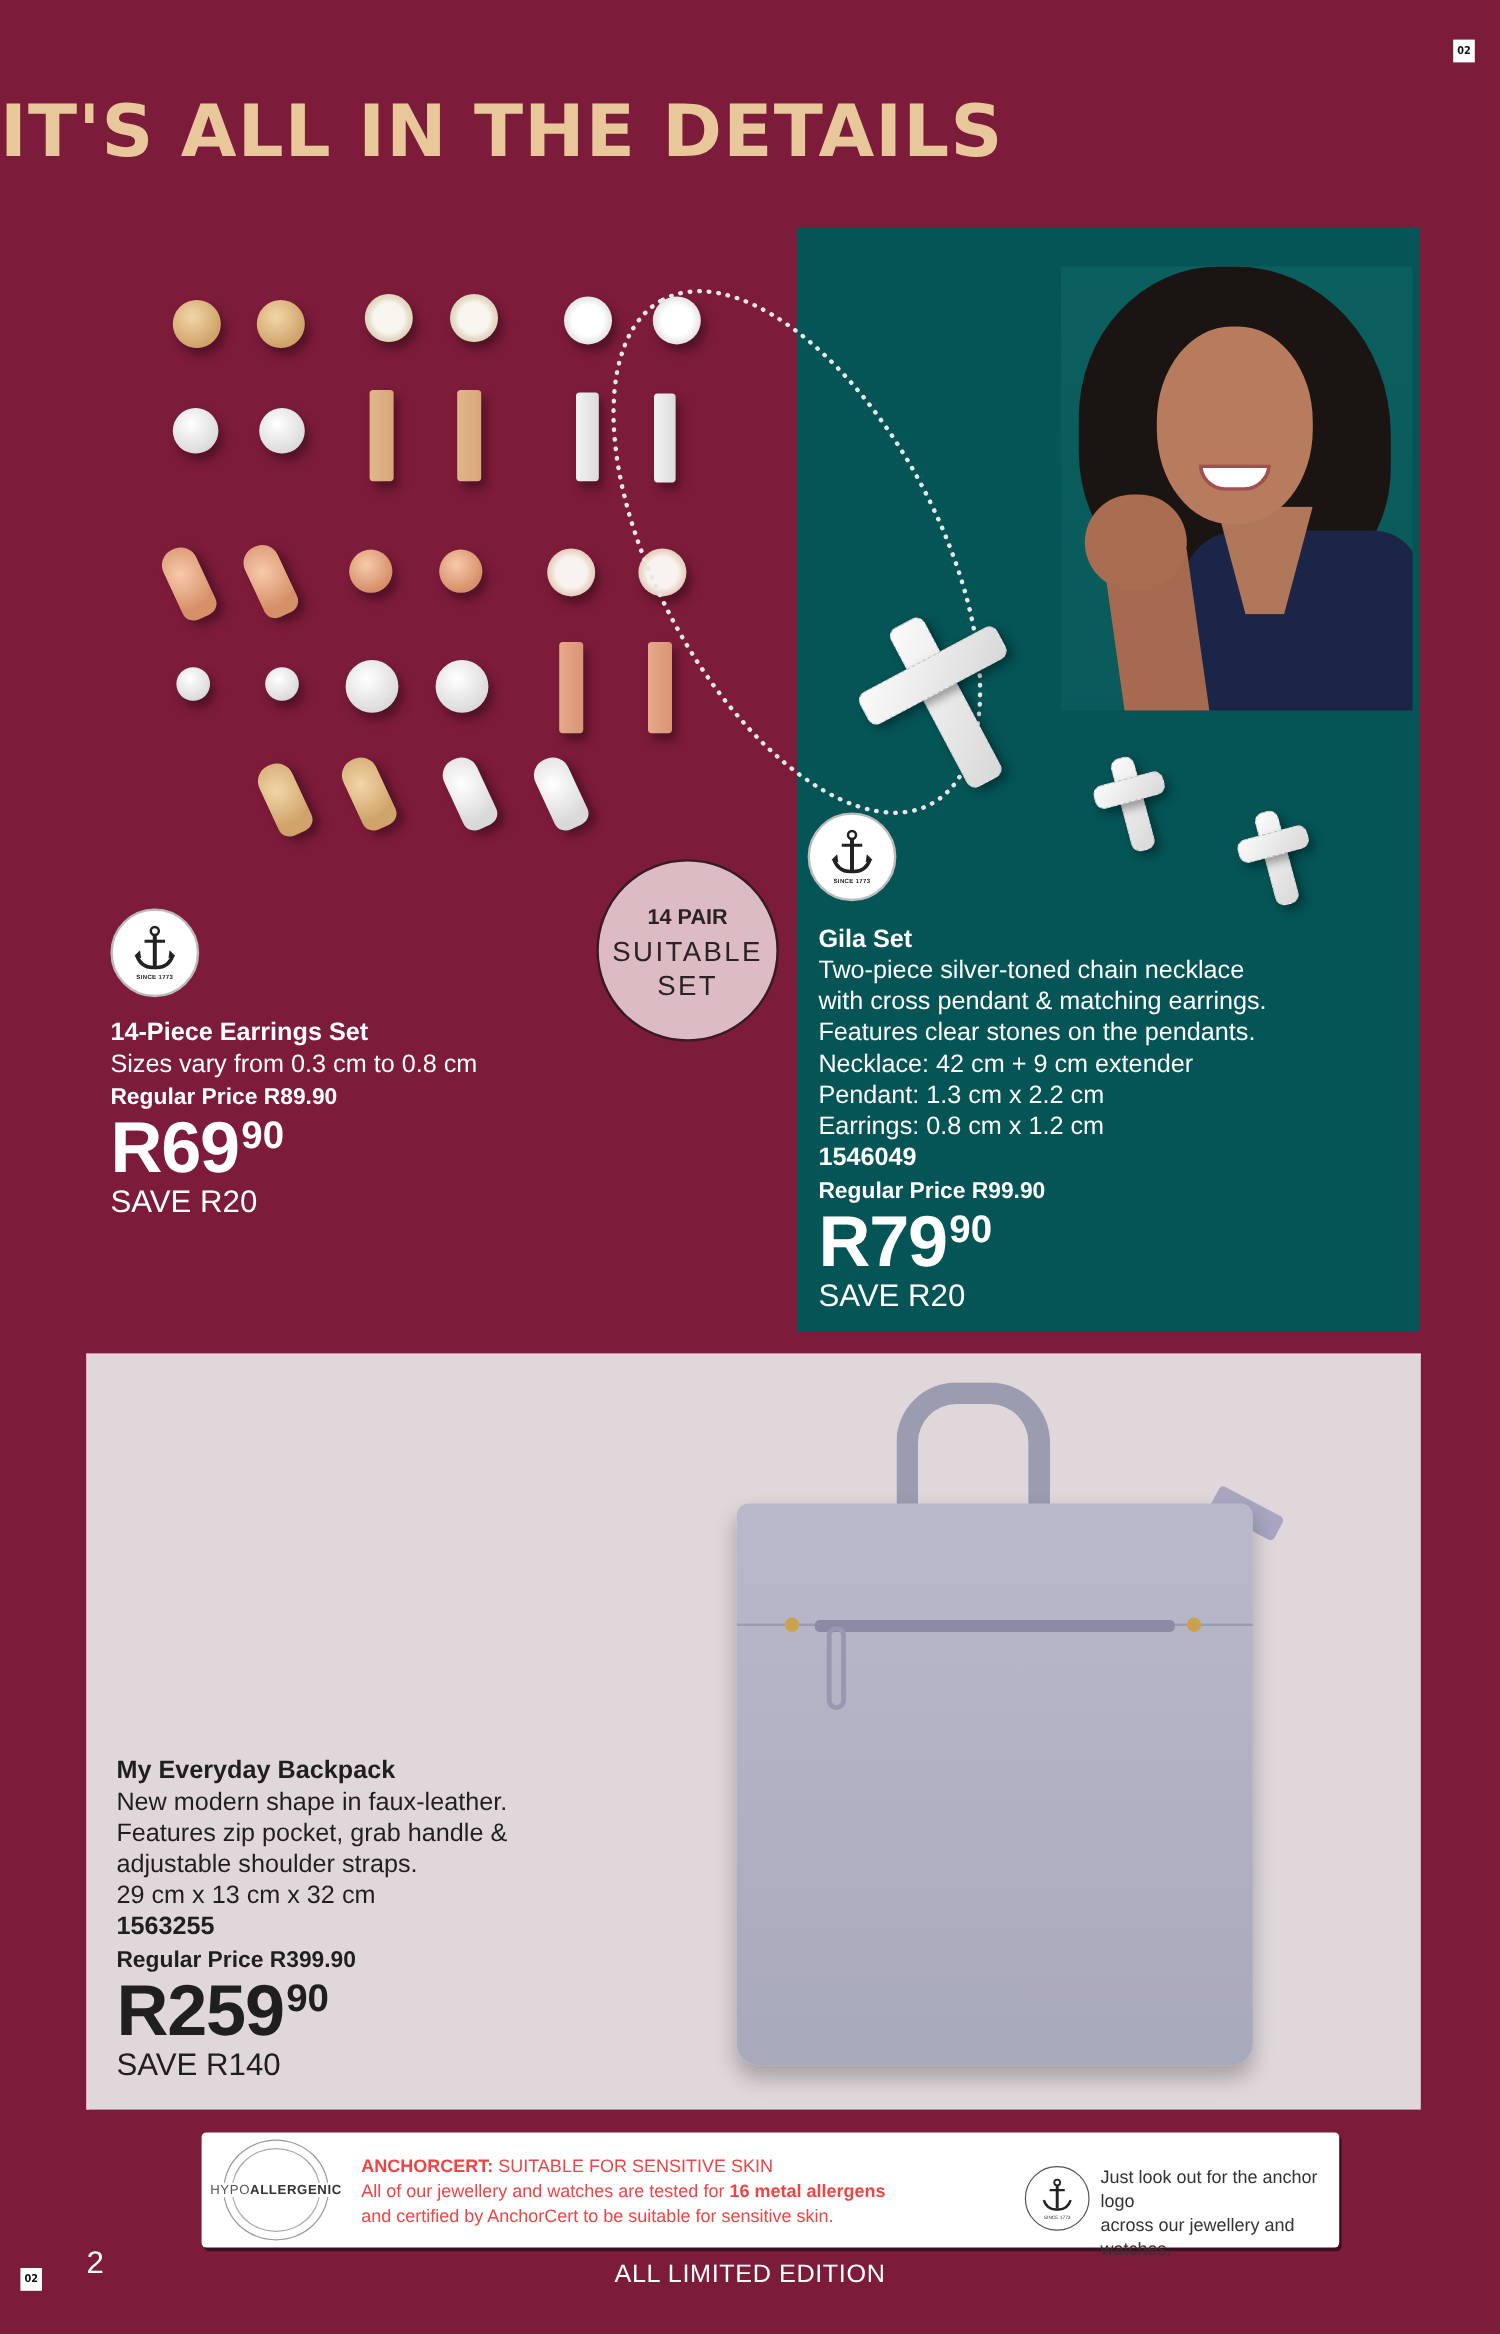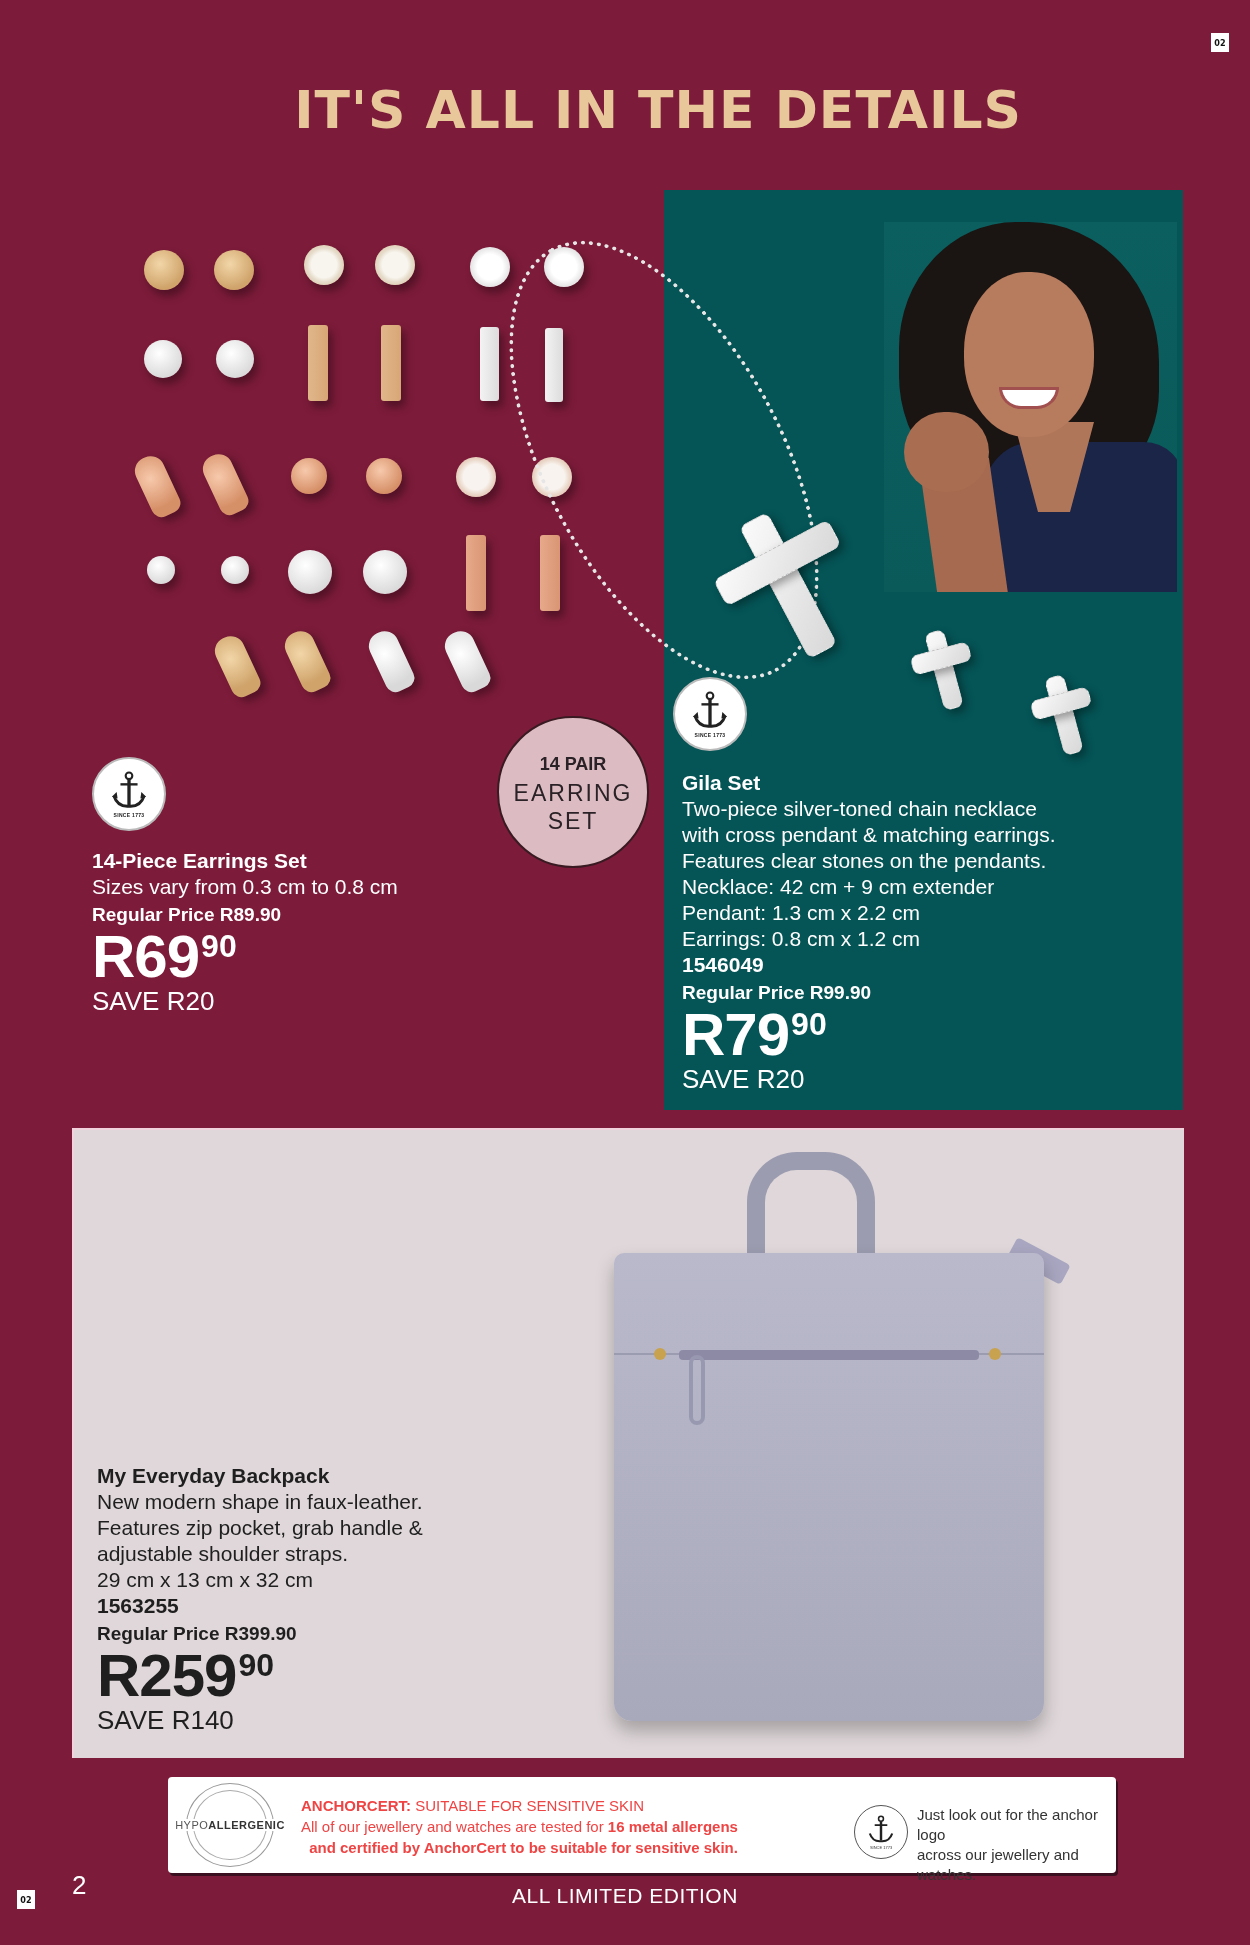--- a/index.html
+++ b/index.html
@@ -17,25 +17,25 @@
     font-family: "DejaVu Sans Condensed", "DejaVu Sans", sans-serif;
     font-size: 9px; font-weight: bold;
     width: 18px; height: 19px;
     display: flex; align-items: center; justify-content: center;
   }
   .page-tag.top { left: 1211px; top: 33px; }
   .page-tag.bottom { left: 17px; top: 1890px; }
 
   .headline {
     position: absolute; left: 0; top: 62px; width: 1022px;
-    text-align: right;
+    text-align: left;
     color: #e8c79a;
     font-family: "DejaVu Sans", sans-serif;
     font-weight: bold;
-    font-size: 52px;
+    font-size: 60px;
     letter-spacing: 1px;
     line-height: 96px;
   }
 
   
   .earrings { position: absolute; left: 120px; top: 210px; width: 500px; height: 520px; }
   .ear { position: absolute; box-shadow: 4px 6px 8px rgba(0,0,0,0.35); }
   .ear.round { border-radius: 50%; }
   .gold { background: radial-gradient(circle at 40% 35%, #f2d6a8, #cfa36a 70%); }
   .rose { background: radial-gradient(circle at 40% 35%, #f7c9ac, #d69068 70%); }
@@ -176,21 +176,21 @@
   <div class="ear bar-rose" style="left:420px;top:325px;width:20px;height:76px;"></div>
 
   <div class="ear wave gold" style="left:102px;top:425px;transform:rotate(-25deg);"></div>
   <div class="ear wave gold" style="left:172px;top:420px;transform:rotate(-25deg);"></div>
   <div class="ear wave pearl" style="left:256px;top:420px;transform:rotate(-25deg);"></div>
   <div class="ear wave pearl" style="left:332px;top:420px;transform:rotate(-25deg);"></div>
 </div>
 
 <div class="badge-14">
   <div class="l1">14 PAIR</div>
-  <div class="l2">EARRING</div>
+  <div class="l2">SUITABLE</div>
   <div class="l3">SET</div>
 </div>
 
 <div class="anchor-badge" style="left:92px;top:757px;">
   <svg viewBox="0 0 40 42">
     <circle cx="20" cy="5" r="3.5" fill="none" stroke="#222" stroke-width="2.2"></circle>
     <line x1="20" y1="8.5" x2="20" y2="36" stroke="#222" stroke-width="3.5"></line>
     <line x1="11" y1="14" x2="29" y2="14" stroke="#222" stroke-width="2.5"></line>
     <path d="M4 26 Q8 38 20 37 Q32 38 36 26" fill="none" stroke="#222" stroke-width="3"></path>
     <polygon points="2,27 7,22 8,29" fill="#222"></polygon>
@@ -293,21 +293,21 @@
 </div>
 
 <div class="info-box">
   <div class="hypo-seal">
     <div class="inner"></div>
     <div class="word"><span>HYPO</span><b>ALLERGENIC</b></div>
   </div>
   <div class="info-main">
     <div class="title"><b>ANCHORCERT:</b><span> SUITABLE FOR SENSITIVE SKIN</span></div>
     <div><span>All of our jewellery and watches are tested for </span><b>16 metal allergens</b></div>
-    <div style="font-weight:bold;text-align:right;">and certified by AnchorCert to be suitable for sensitive skin.</div>
+    <div style="font-weight:normal;">and certified by AnchorCert to be suitable for sensitive skin.</div>
   </div>
   <div class="info-side">
     <svg viewBox="0 0 40 42">
       <circle cx="20" cy="5" r="3.5" fill="none" stroke="#222" stroke-width="2.2"></circle>
       <line x1="20" y1="8.5" x2="20" y2="36" stroke="#222" stroke-width="3.5"></line>
       <line x1="11" y1="14" x2="29" y2="14" stroke="#222" stroke-width="2.5"></line>
       <path d="M4 26 Q8 38 20 37 Q32 38 36 26" fill="none" stroke="#222" stroke-width="3"></path>
     </svg>
     <div class="since">SINCE 1773</div>
   </div>

